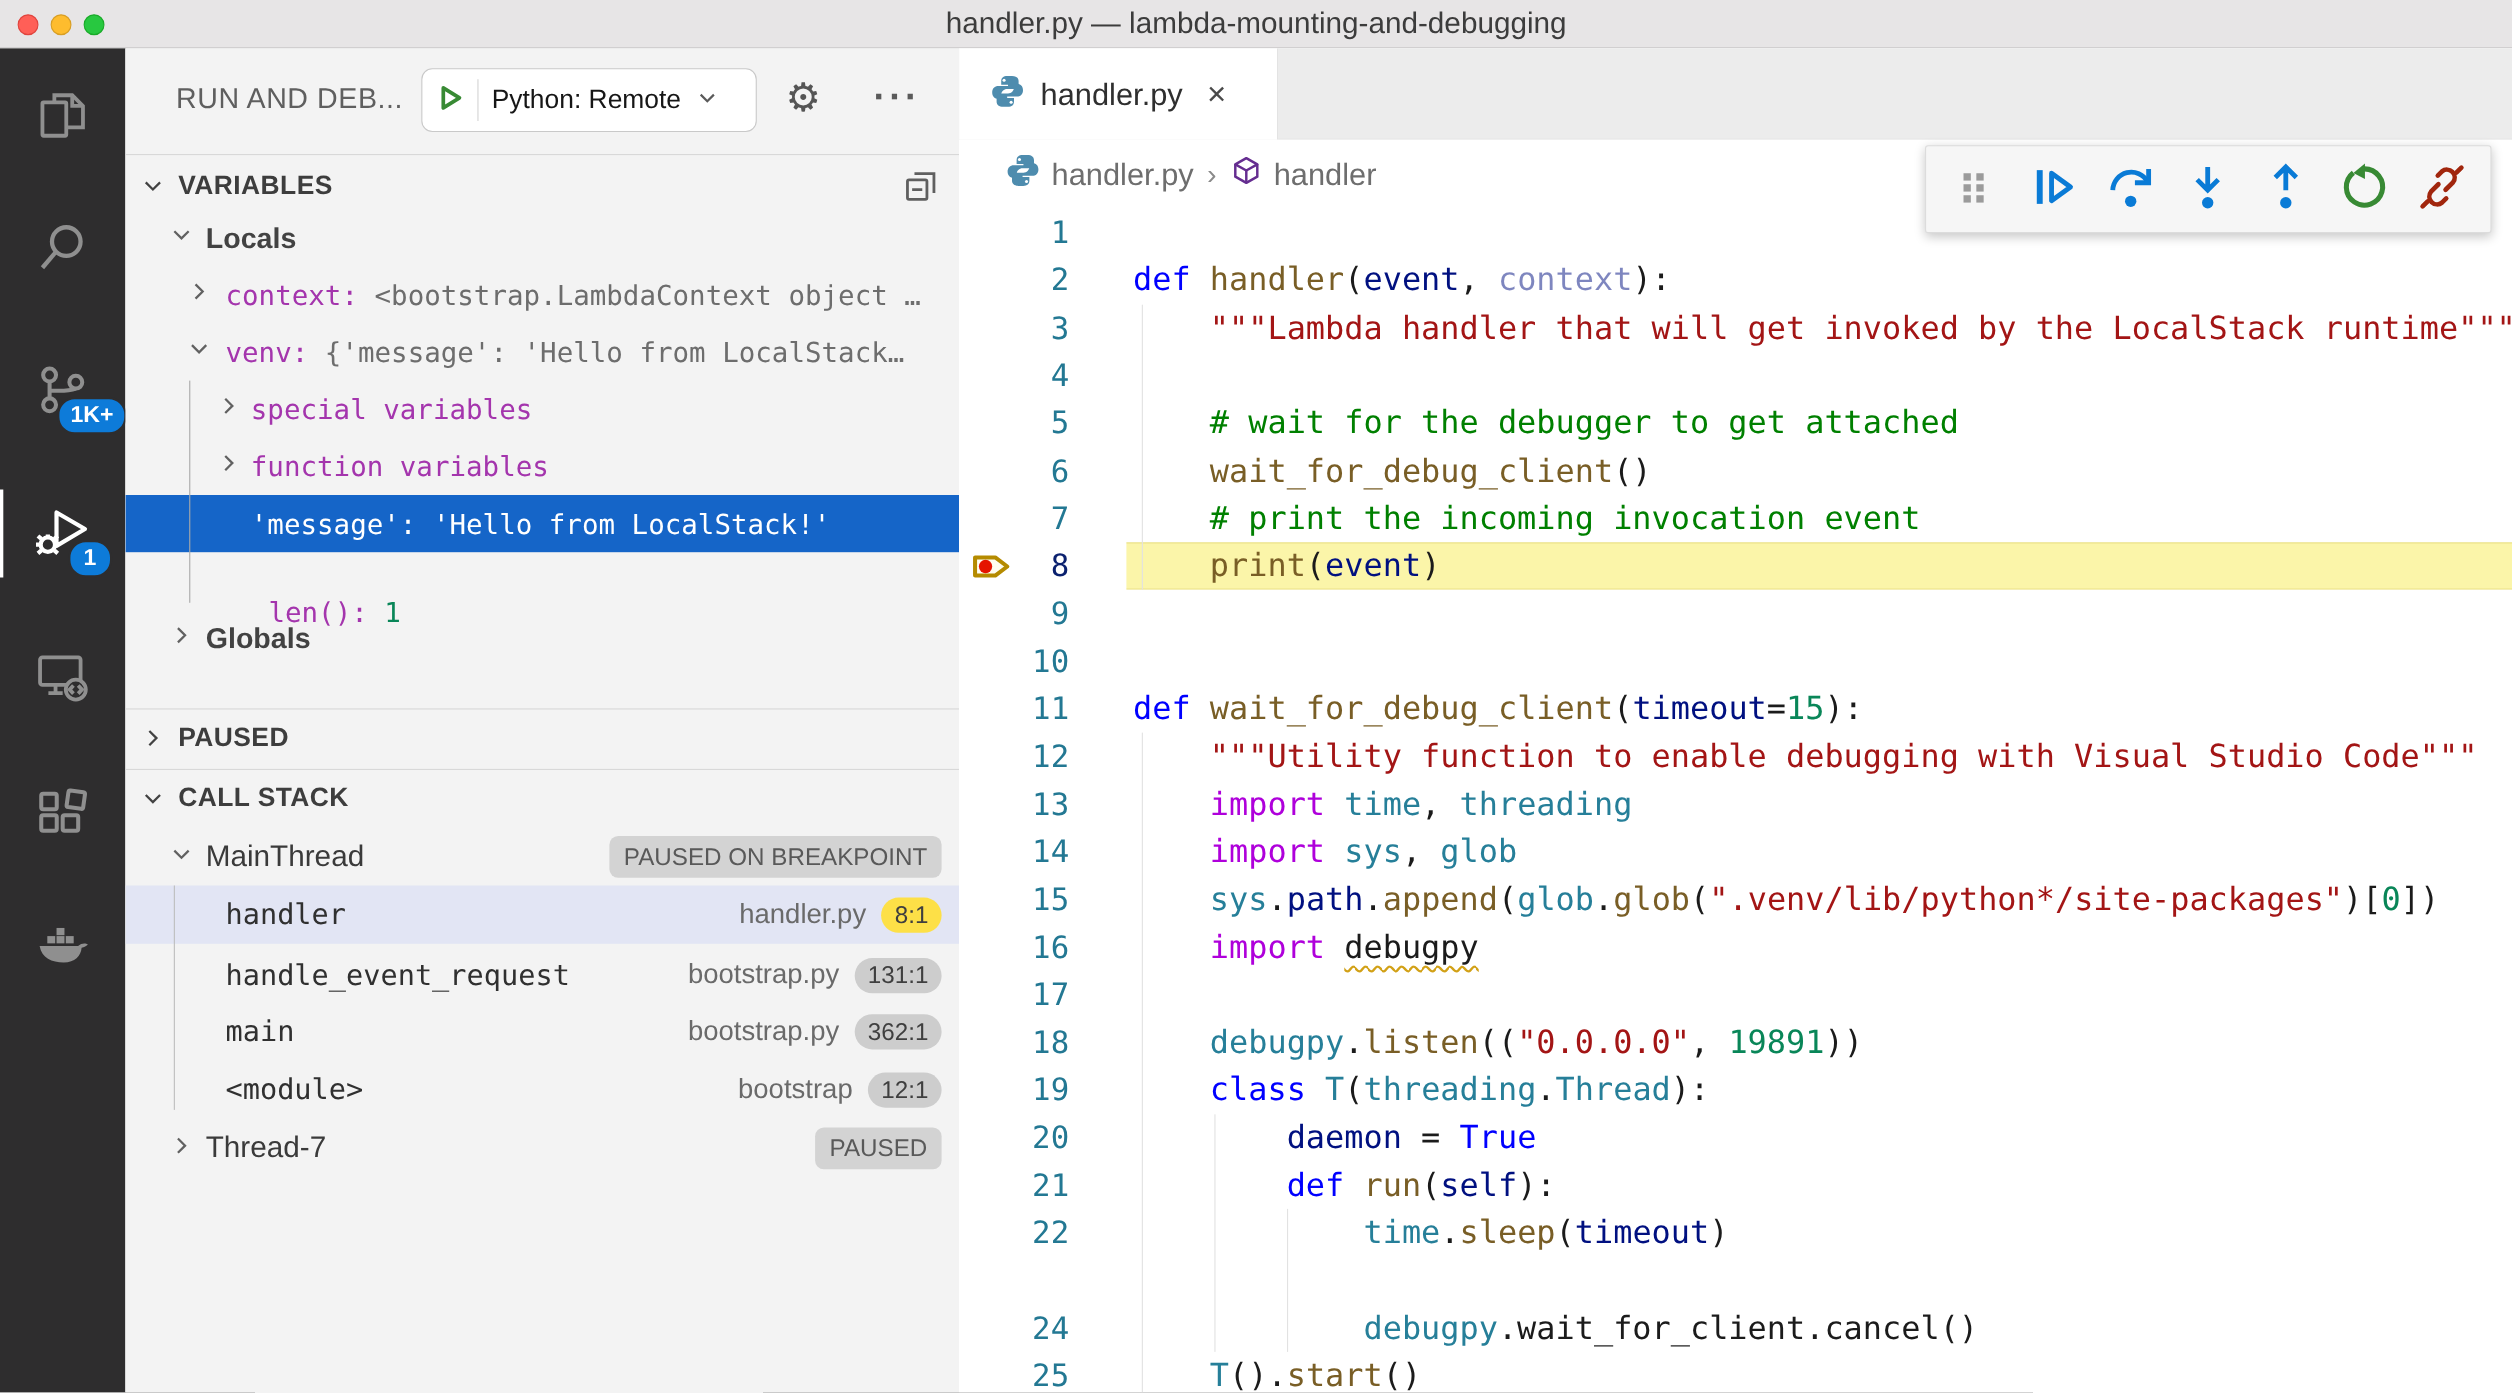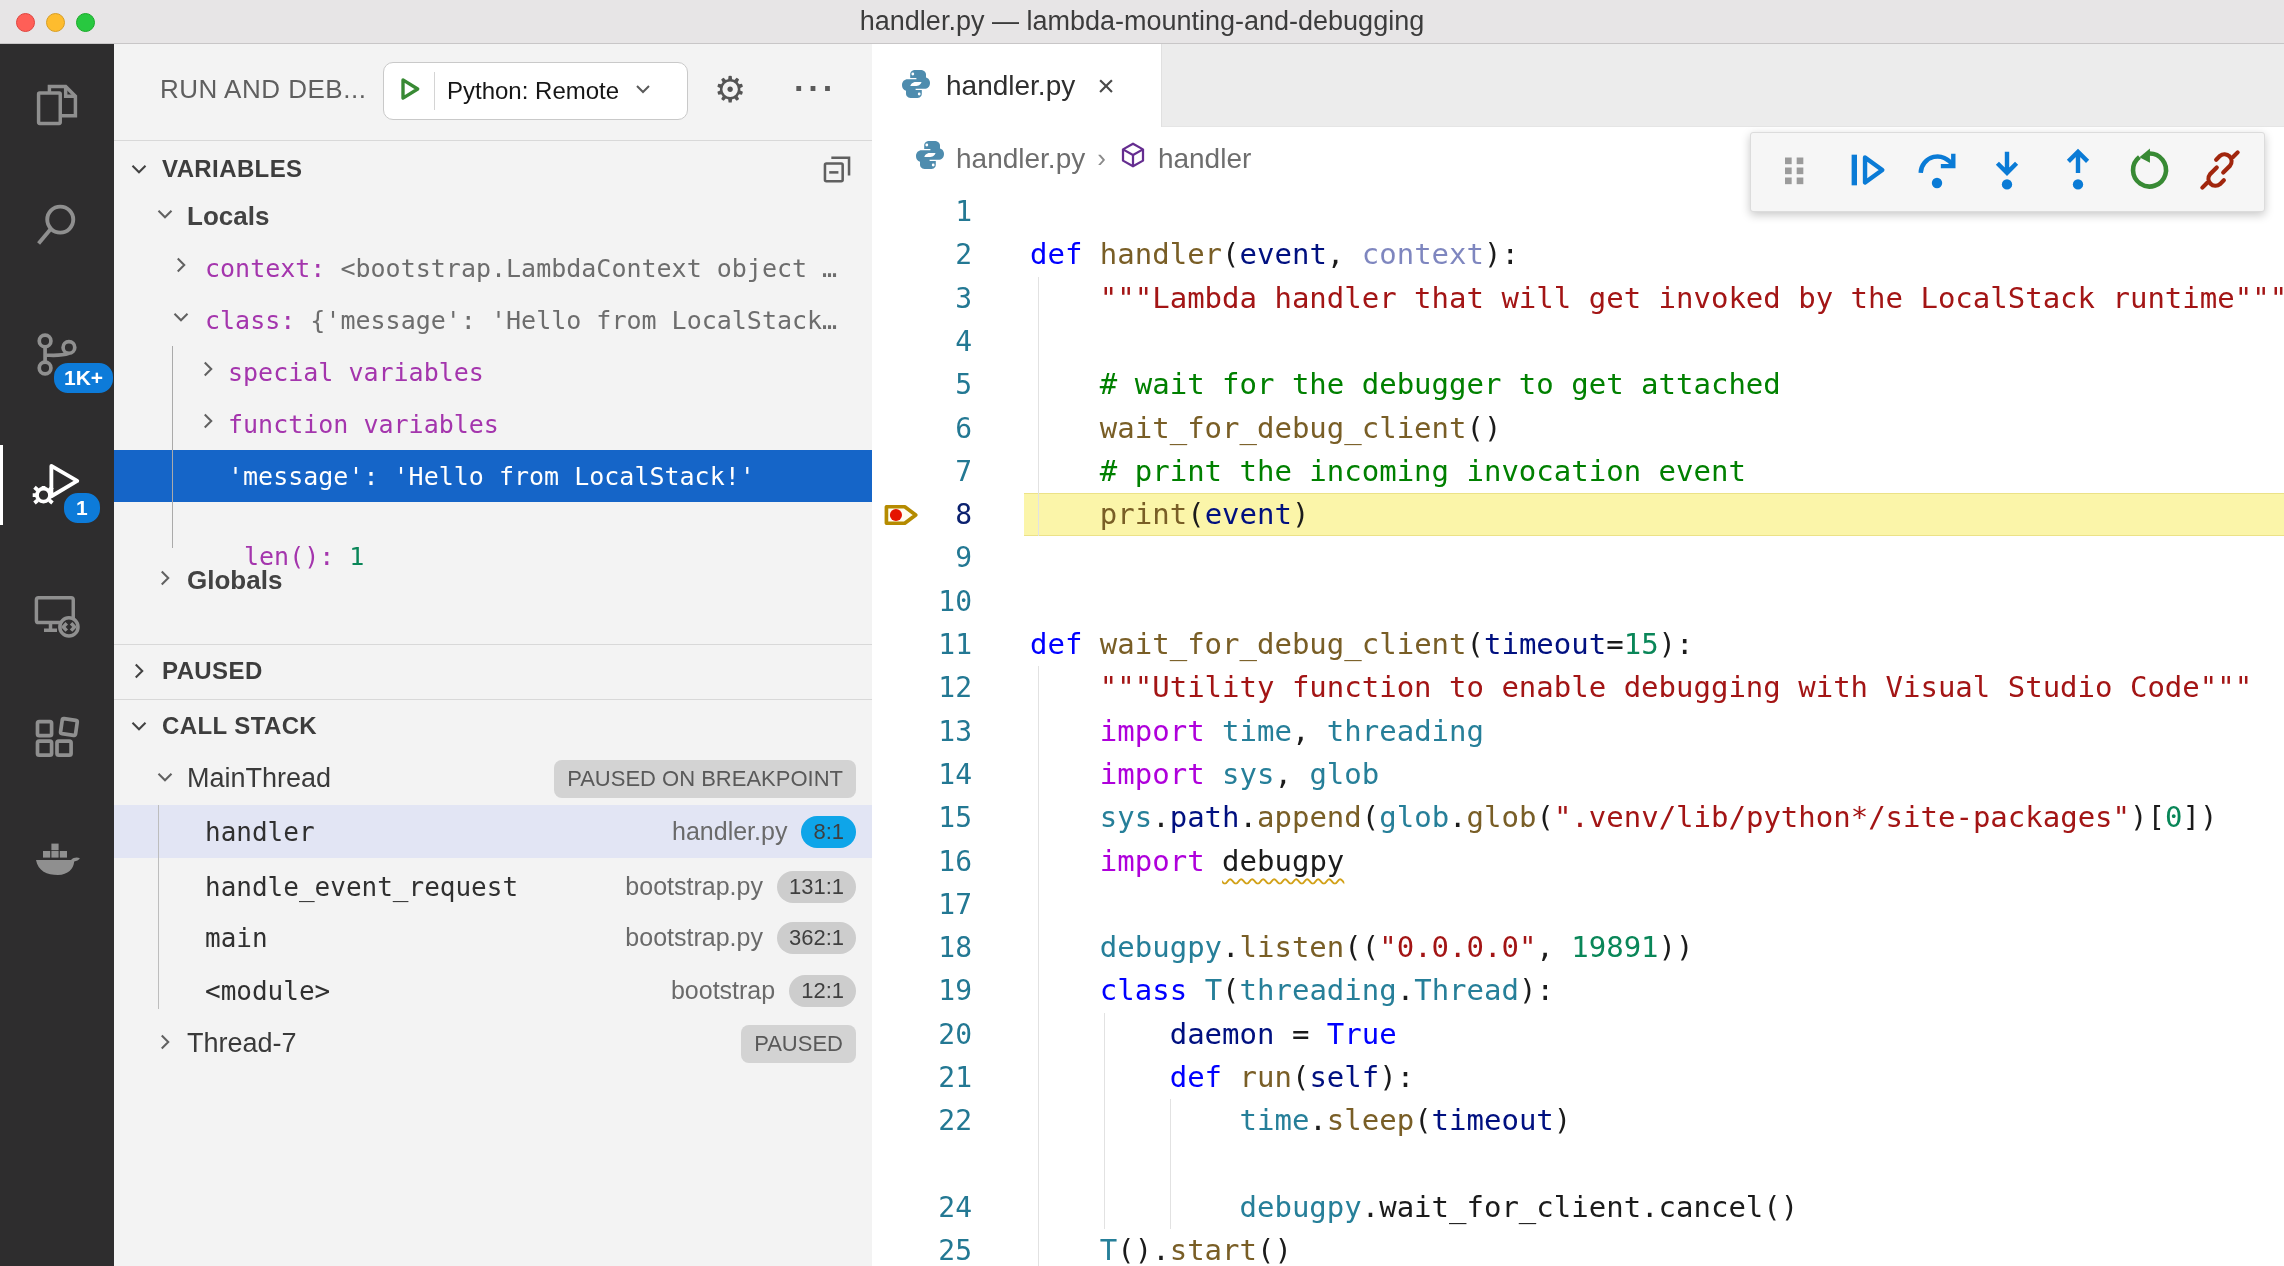--- a/index.html
+++ b/index.html
@@ -212,21 +212,21 @@
         <div class="sb-row mono" style="top:198px;height:52px;font-size:25px;">
                <span class="chevbox" style="left:54px"><svg width="26" height="26" viewBox="0 0 24 24">
               <path d="M9 6 l6 6 -6 6" fill="none" stroke="#616161" stroke-width="1.9"></path>
             </svg></span>
           <span style="position:absolute;left:91px;white-space:nowrap;"><span class="vname">context: </span><span class="vval">&lt;bootstrap.LambdaContext object …</span></span>
              </div>
         <div class="sb-row mono" style="top:250px;height:52px;font-size:25px;">
                <span class="chevbox" style="left:54px"><svg width="26" height="26" viewBox="0 0 24 24">
               <path d="M6 9 l6 6 6-6" fill="none" stroke="#616161" stroke-width="1.9"></path>
             </svg></span>
-          <span style="position:absolute;left:91px;white-space:nowrap;"><span class="vname">class: </span><span class="vval">{'message': 'Hello from LocalStack…</span></span>
+          <span style="position:absolute;left:91px;white-space:nowrap;"><span class="vname">venv: </span><span class="vval">{'message': 'Hello from LocalStack…</span></span>
              </div>
         <div class="sb-row mono" style="top:302px;height:52px;font-size:25px;">
                <span class="chevbox" style="left:81px"><svg width="26" height="26" viewBox="0 0 24 24">
               <path d="M9 6 l6 6 -6 6" fill="none" stroke="#616161" stroke-width="1.9"></path>
             </svg></span>
           <span style="position:absolute;left:114px;white-space:nowrap;"><span class="vname">special variables</span></span>
              </div>
         <div class="sb-row mono" style="top:354px;height:52px;font-size:25px;">
                <span class="chevbox" style="left:81px"><svg width="26" height="26" viewBox="0 0 24 24">
               <path d="M9 6 l6 6 -6 6" fill="none" stroke="#616161" stroke-width="1.9"></path>
@@ -266,21 +266,21 @@
             </svg></span>
                  <span class="thread-label" style="position:absolute;left:73px">MainThread</span>
                  <span class="frame-right">
             <span class="state-badge">PAUSED ON BREAKPOINT</span>
           </span>
                </div>
         <div class="sb-row" style="top:761px;height:53px;background:#e2e5f4;">
                  <span class="frame-label" style="position:absolute;left:91px">handler</span>
                  <span class="frame-right">
                    <span class="frame-file">handler.py</span>
-                   <span class="pos-badge" style="background:#0ea5e9;">8:1</span>
+                   <span class="pos-badge" style="background:#fde047;">8:1</span>
                  </span>
                </div>
         <div class="sb-row" style="top:768px;height:53px;margin-top:48px;">
                  <span class="frame-label" style="position:absolute;left:91px">handle_event_request</span>
                  <span class="frame-right">
                    <span class="frame-file">bootstrap.py</span>
                    <span class="pos-badge" style="">131:1</span>
                  </span>
                </div>
         <div class="sb-row" style="top:867px;height:53px;">

